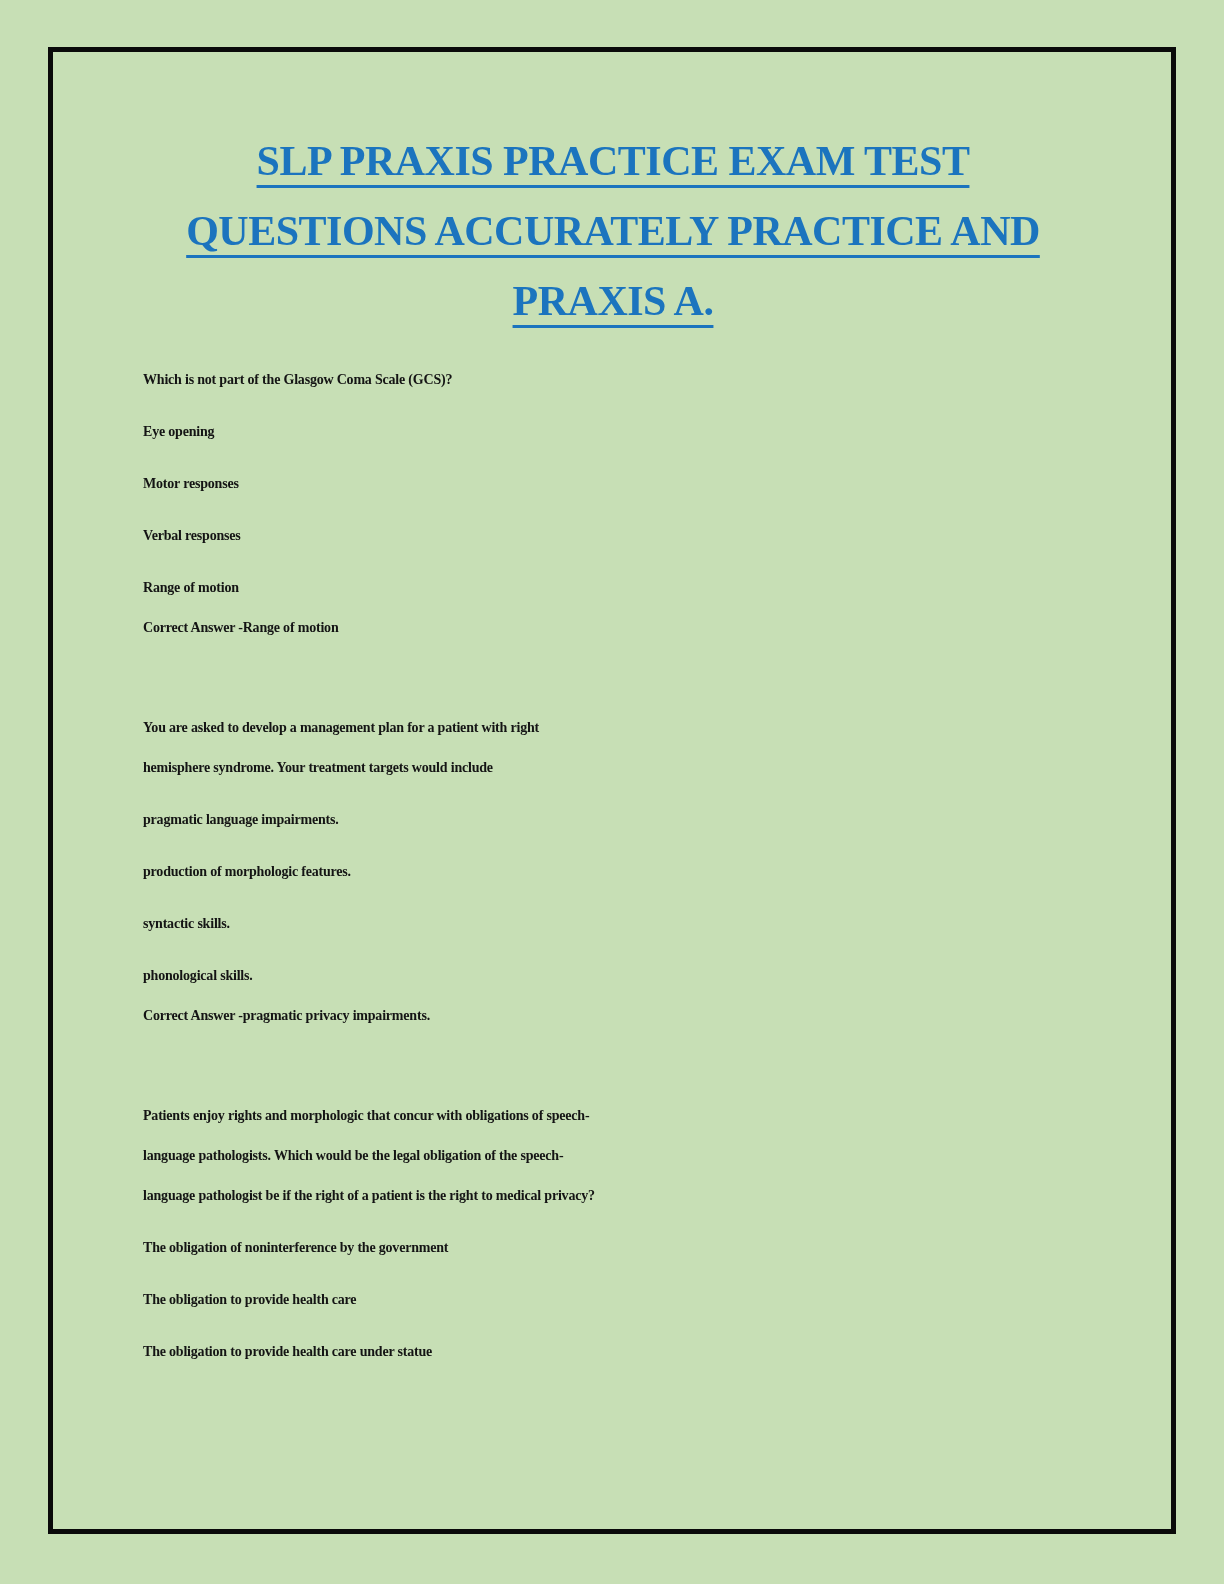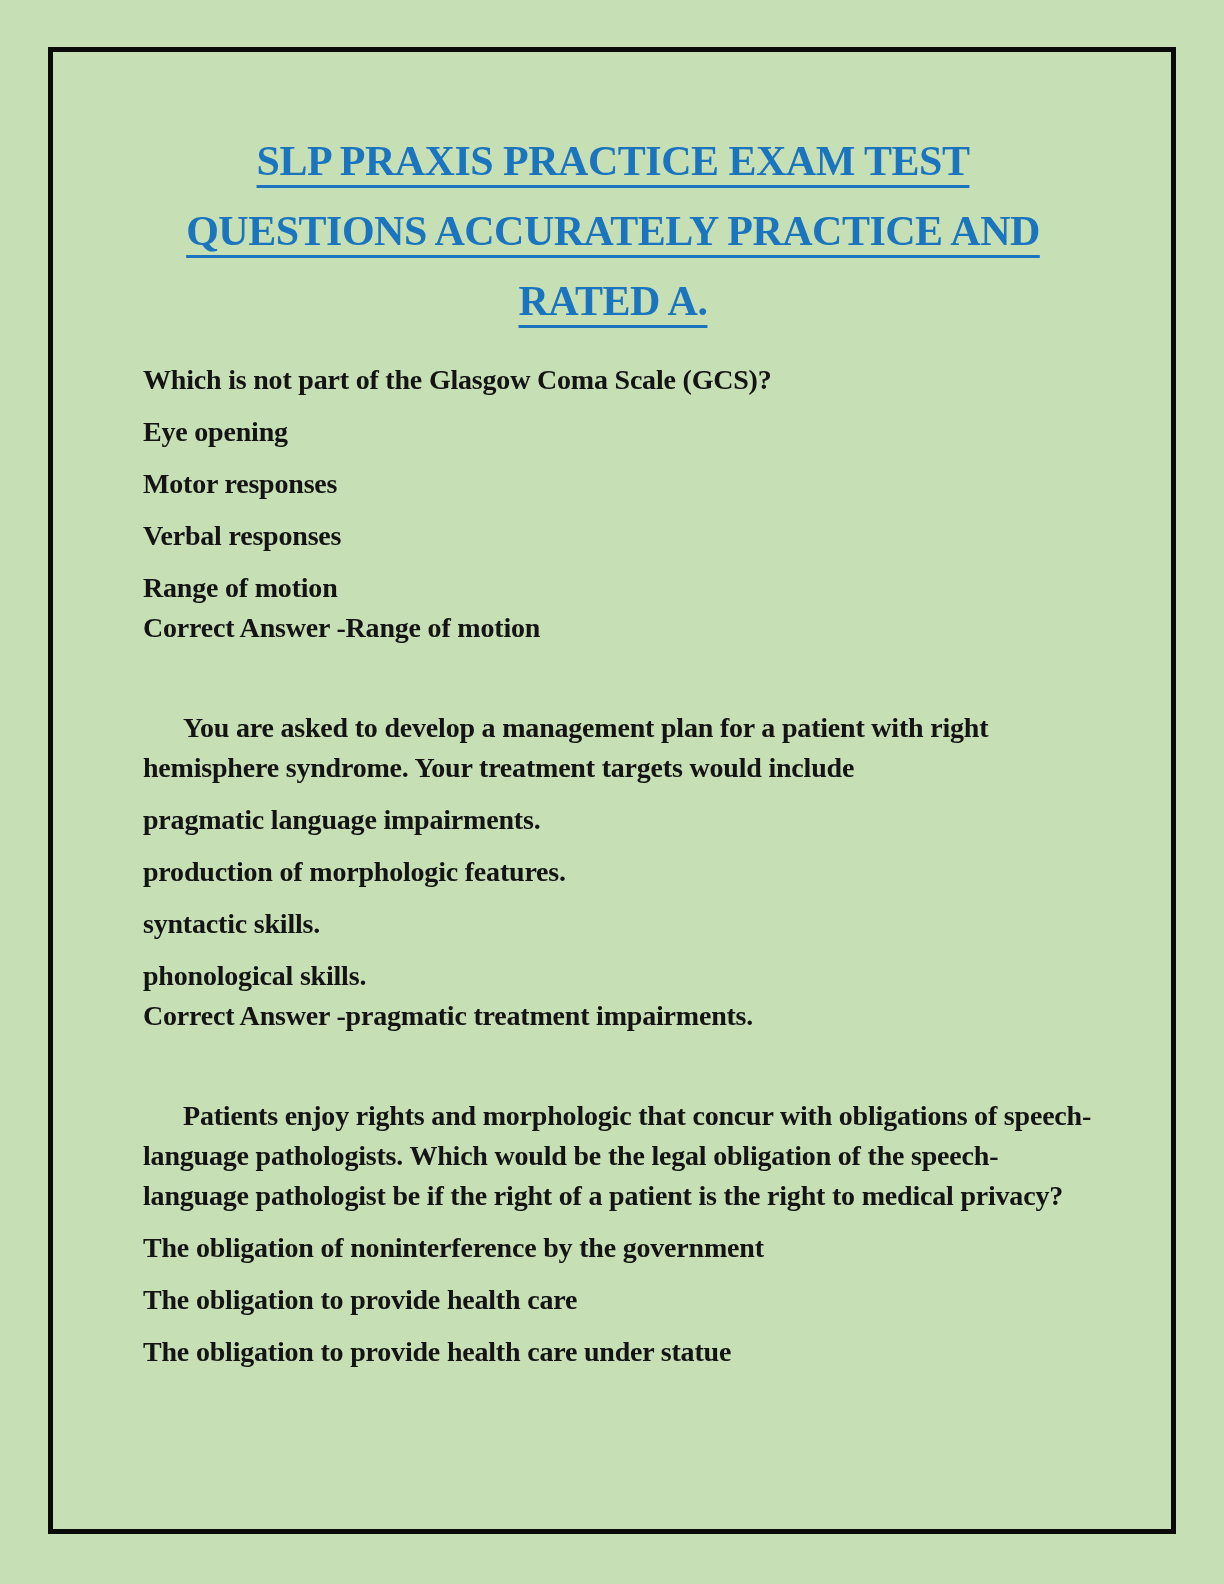--- a/index.html
+++ b/index.html
@@ -39,65 +39,65 @@
   }
   .title-line {
     white-space: nowrap;
     text-decoration: underline;
     text-decoration-thickness: 3px;
     text-underline-offset: 10px;
   }
   .body-text {
     margin-top: 24px;
     color: #141414;
-    font-size: 28px;
+    font-size: 14px;
     font-weight: bold;
     line-height: 40px;
     letter-spacing: -0.2px;
   }
   .para, .cont {
     white-space: nowrap;
   }
   .para { margin-top: 12px; }
   .cont { margin-top: 0; }
-  .gap  { margin-top: 60px; margin-left: 40px; }
+  .gap  { margin-top: 60px; }
 </style>
 </head>
 <body>
 
 <div class="page">
   <div class="frame"></div>
 
   <div class="content">
 
     <div class="title">
       <div class="title-line">SLP PRAXIS PRACTICE EXAM TEST</div>
       <div class="title-line">QUESTIONS ACCURATELY PRACTICE AND</div>
-      <div class="title-line">RATED A.</div>
+      <div class="title-line">PRAXIS A.</div>
     </div>
 
     <div class="body-text">
 
       <div>
         <div class="para">Which is not part of the Glasgow Coma Scale (GCS)?</div>
         <div class="para">Eye opening</div>
         <div class="para">Motor responses</div>
         <div class="para">Verbal responses</div>
         <div class="para">Range of motion</div>
         <div class="cont">Correct Answer -Range of motion</div>
       </div>
 
       <div>
         <div class="para gap">You are asked to develop a management plan for a patient with right</div>
         <div class="cont">hemisphere syndrome. Your treatment targets would include</div>
         <div class="para">pragmatic language impairments.</div>
         <div class="para">production of morphologic features.</div>
         <div class="para">syntactic skills.</div>
         <div class="para">phonological skills.</div>
-        <div class="cont">Correct Answer -pragmatic treatment impairments.</div>
+        <div class="cont">Correct Answer -pragmatic privacy impairments.</div>
       </div>
 
       <div>
         <div class="para gap">Patients enjoy rights and morphologic that concur with obligations of speech-</div>
         <div class="cont">language pathologists. Which would be the legal obligation of the speech-</div>
         <div class="cont">language pathologist be if the right of a patient is the right to medical privacy?</div>
         <div class="para">The obligation of noninterference by the government</div>
         <div class="para">The obligation to provide health care</div>
         <div class="para">The obligation to provide health care under statue</div>
       </div>

